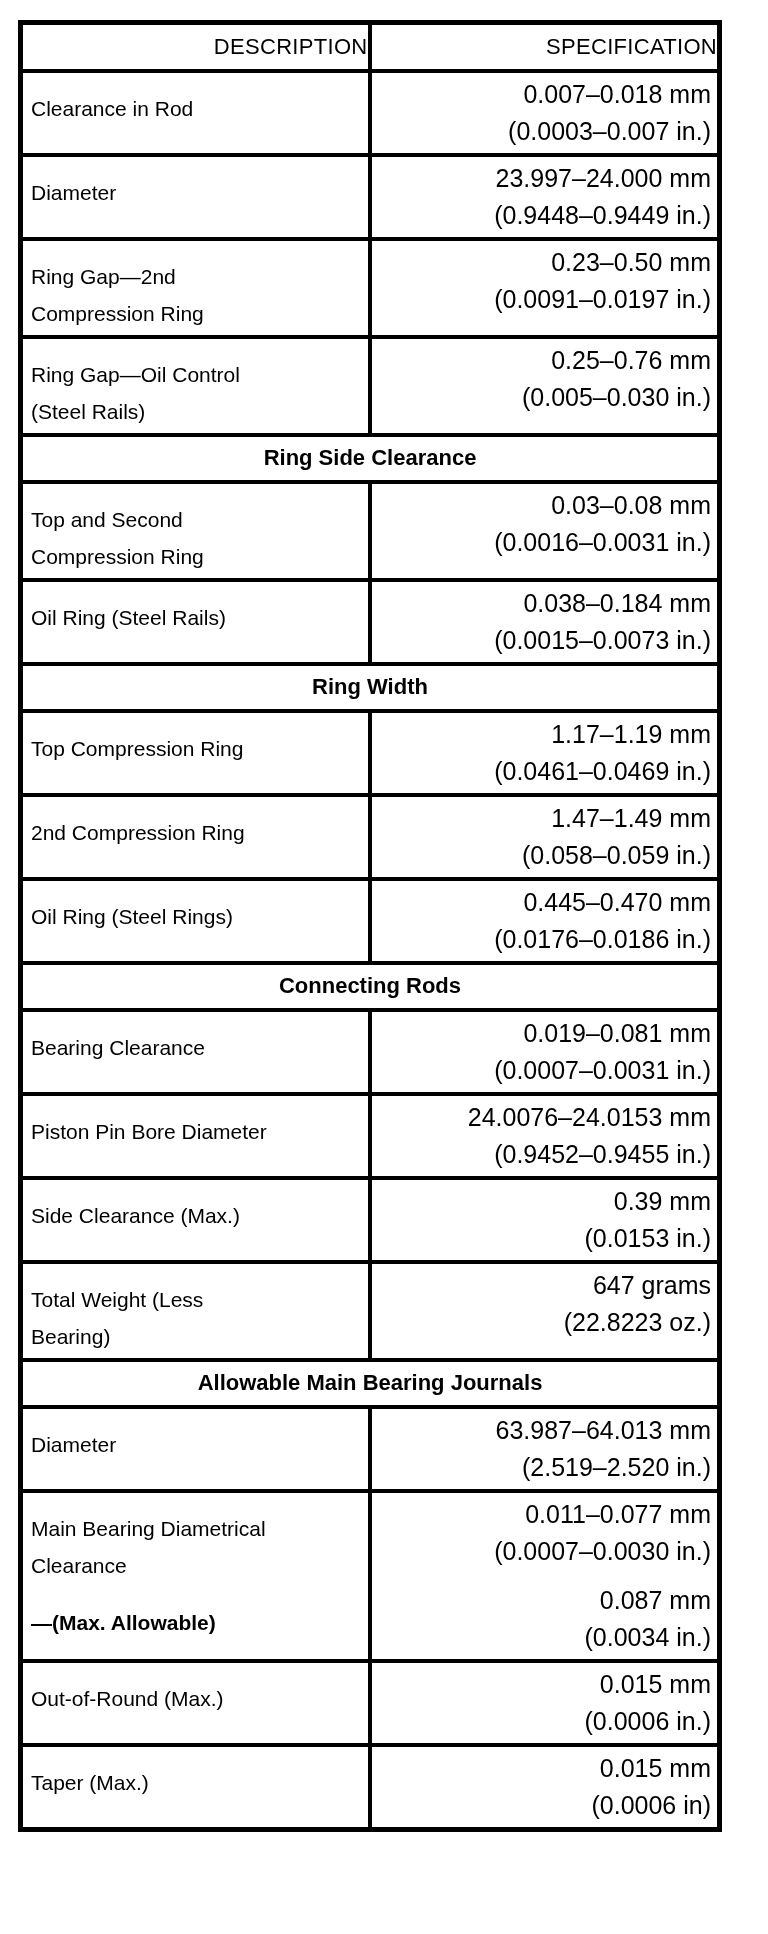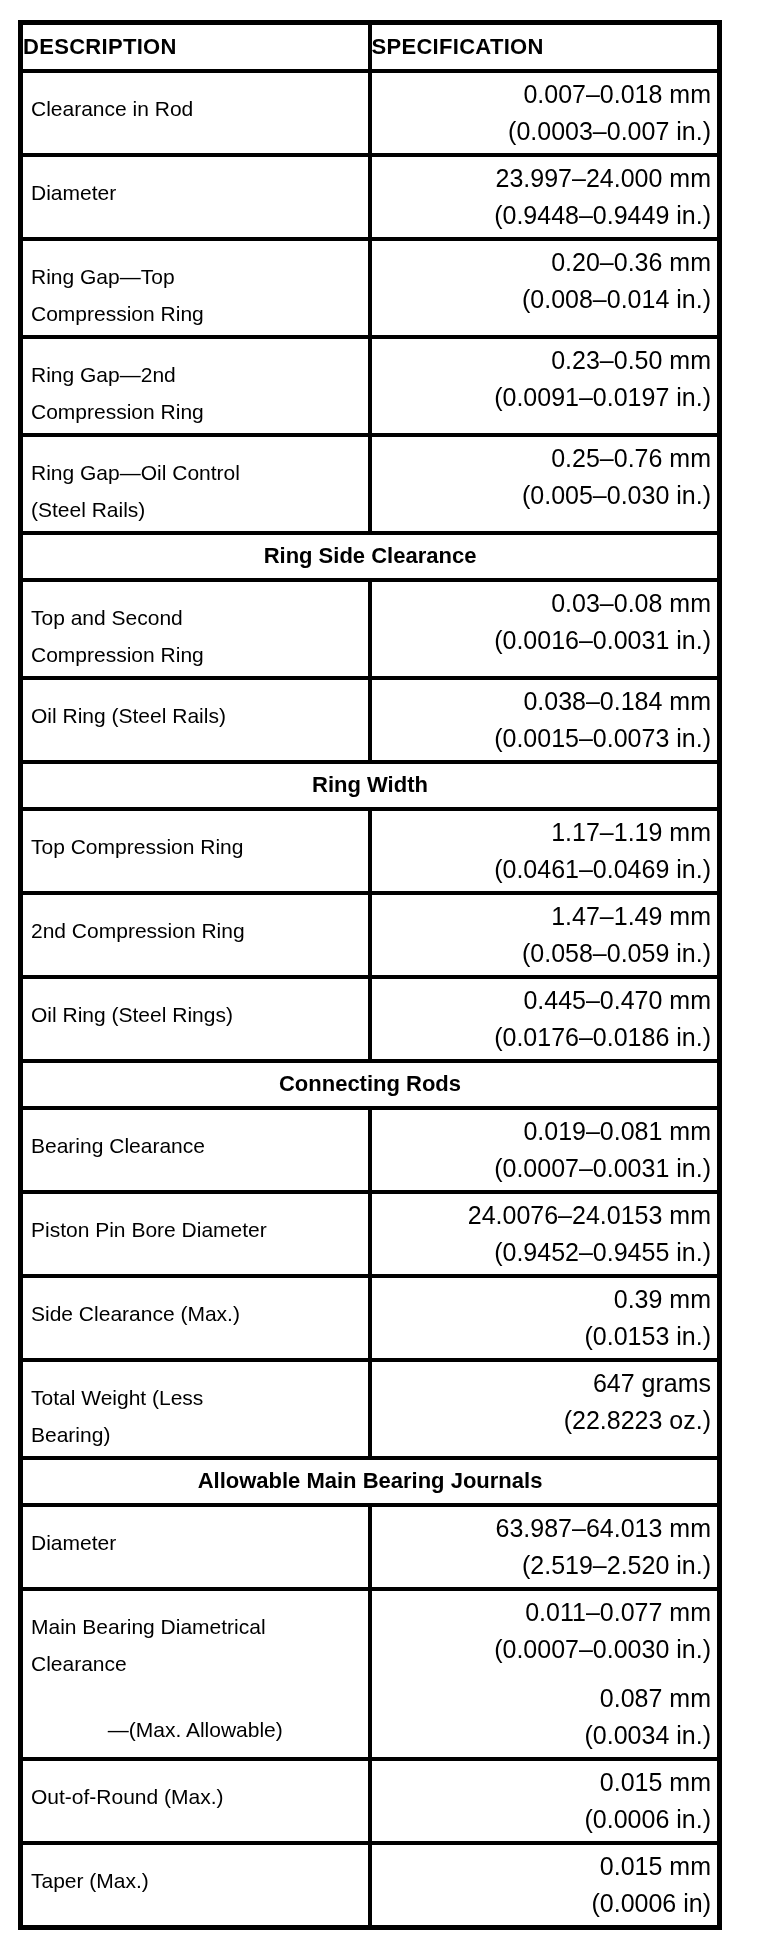--- a/index.html
+++ b/index.html
@@ -18,39 +18,40 @@
     width: 699px;
     margin: 20px 0 0 18px;
     border: 5px solid #000000;
   }
   .spec-table th, .spec-table td {
     border: 4px solid #000000;
   }
   .spec-table thead tr { height: 48px; }
   .spec-table thead th {
     font-size: 22px;
-    font-weight: bold;
-    text-align: left;
+    font-weight: normal;
+    text-align: right;
     vertical-align: middle;
     letter-spacing: 0.3px;
   }
   tr.data-row { height: 84px; }
   tr.data-row.tall { height: 165px; }
   tr.section-row { height: 47px; }
   td.desc-cell {
     vertical-align: top;
     text-align: left;
     padding: 3px 8px 3px 8px;
     font-size: 21px;
     line-height: 37px;
   }
   td.desc-cell .label { white-space: pre-line; margin-top: 14px; }
   td.desc-cell .sub-label {
-    text-align: center;
-    margin-top: 29px;
+    text-align: left;
+    margin-top: 20px;
+    font-weight: bold;
   }
   td.spec-cell {
     vertical-align: top;
     text-align: right;
     padding: 3px 6px 3px 6px;
     font-size: 25px;
     line-height: 37px;
   }
   td.spec-cell .sub-spec { margin-top: 12px; }
   td.section-cell {
@@ -88,30 +89,20 @@
         <td class="desc-cell">
           <div class="label">Diameter</div>
         </td>
         <td class="spec-cell">
           <div class="metric">23.997–24.000 mm</div>
           <div class="imperial">(0.9448–0.9449 in.)</div>
         </td>
       </tr>
       <tr class="data-row">
         <td class="desc-cell">
-          <div class="label">Ring Gap—Top
-Compression Ring</div>
-        </td>
-        <td class="spec-cell">
-          <div class="metric">0.20–0.36 mm</div>
-          <div class="imperial">(0.008–0.014 in.)</div>
-        </td>
-      </tr>
-      <tr class="data-row">
-        <td class="desc-cell">
           <div class="label">Ring Gap—2nd
 Compression Ring</div>
         </td>
         <td class="spec-cell">
           <div class="metric">0.23–0.50 mm</div>
           <div class="imperial">(0.0091–0.0197 in.)</div>
         </td>
       </tr>
       <tr class="data-row">
         <td class="desc-cell">

